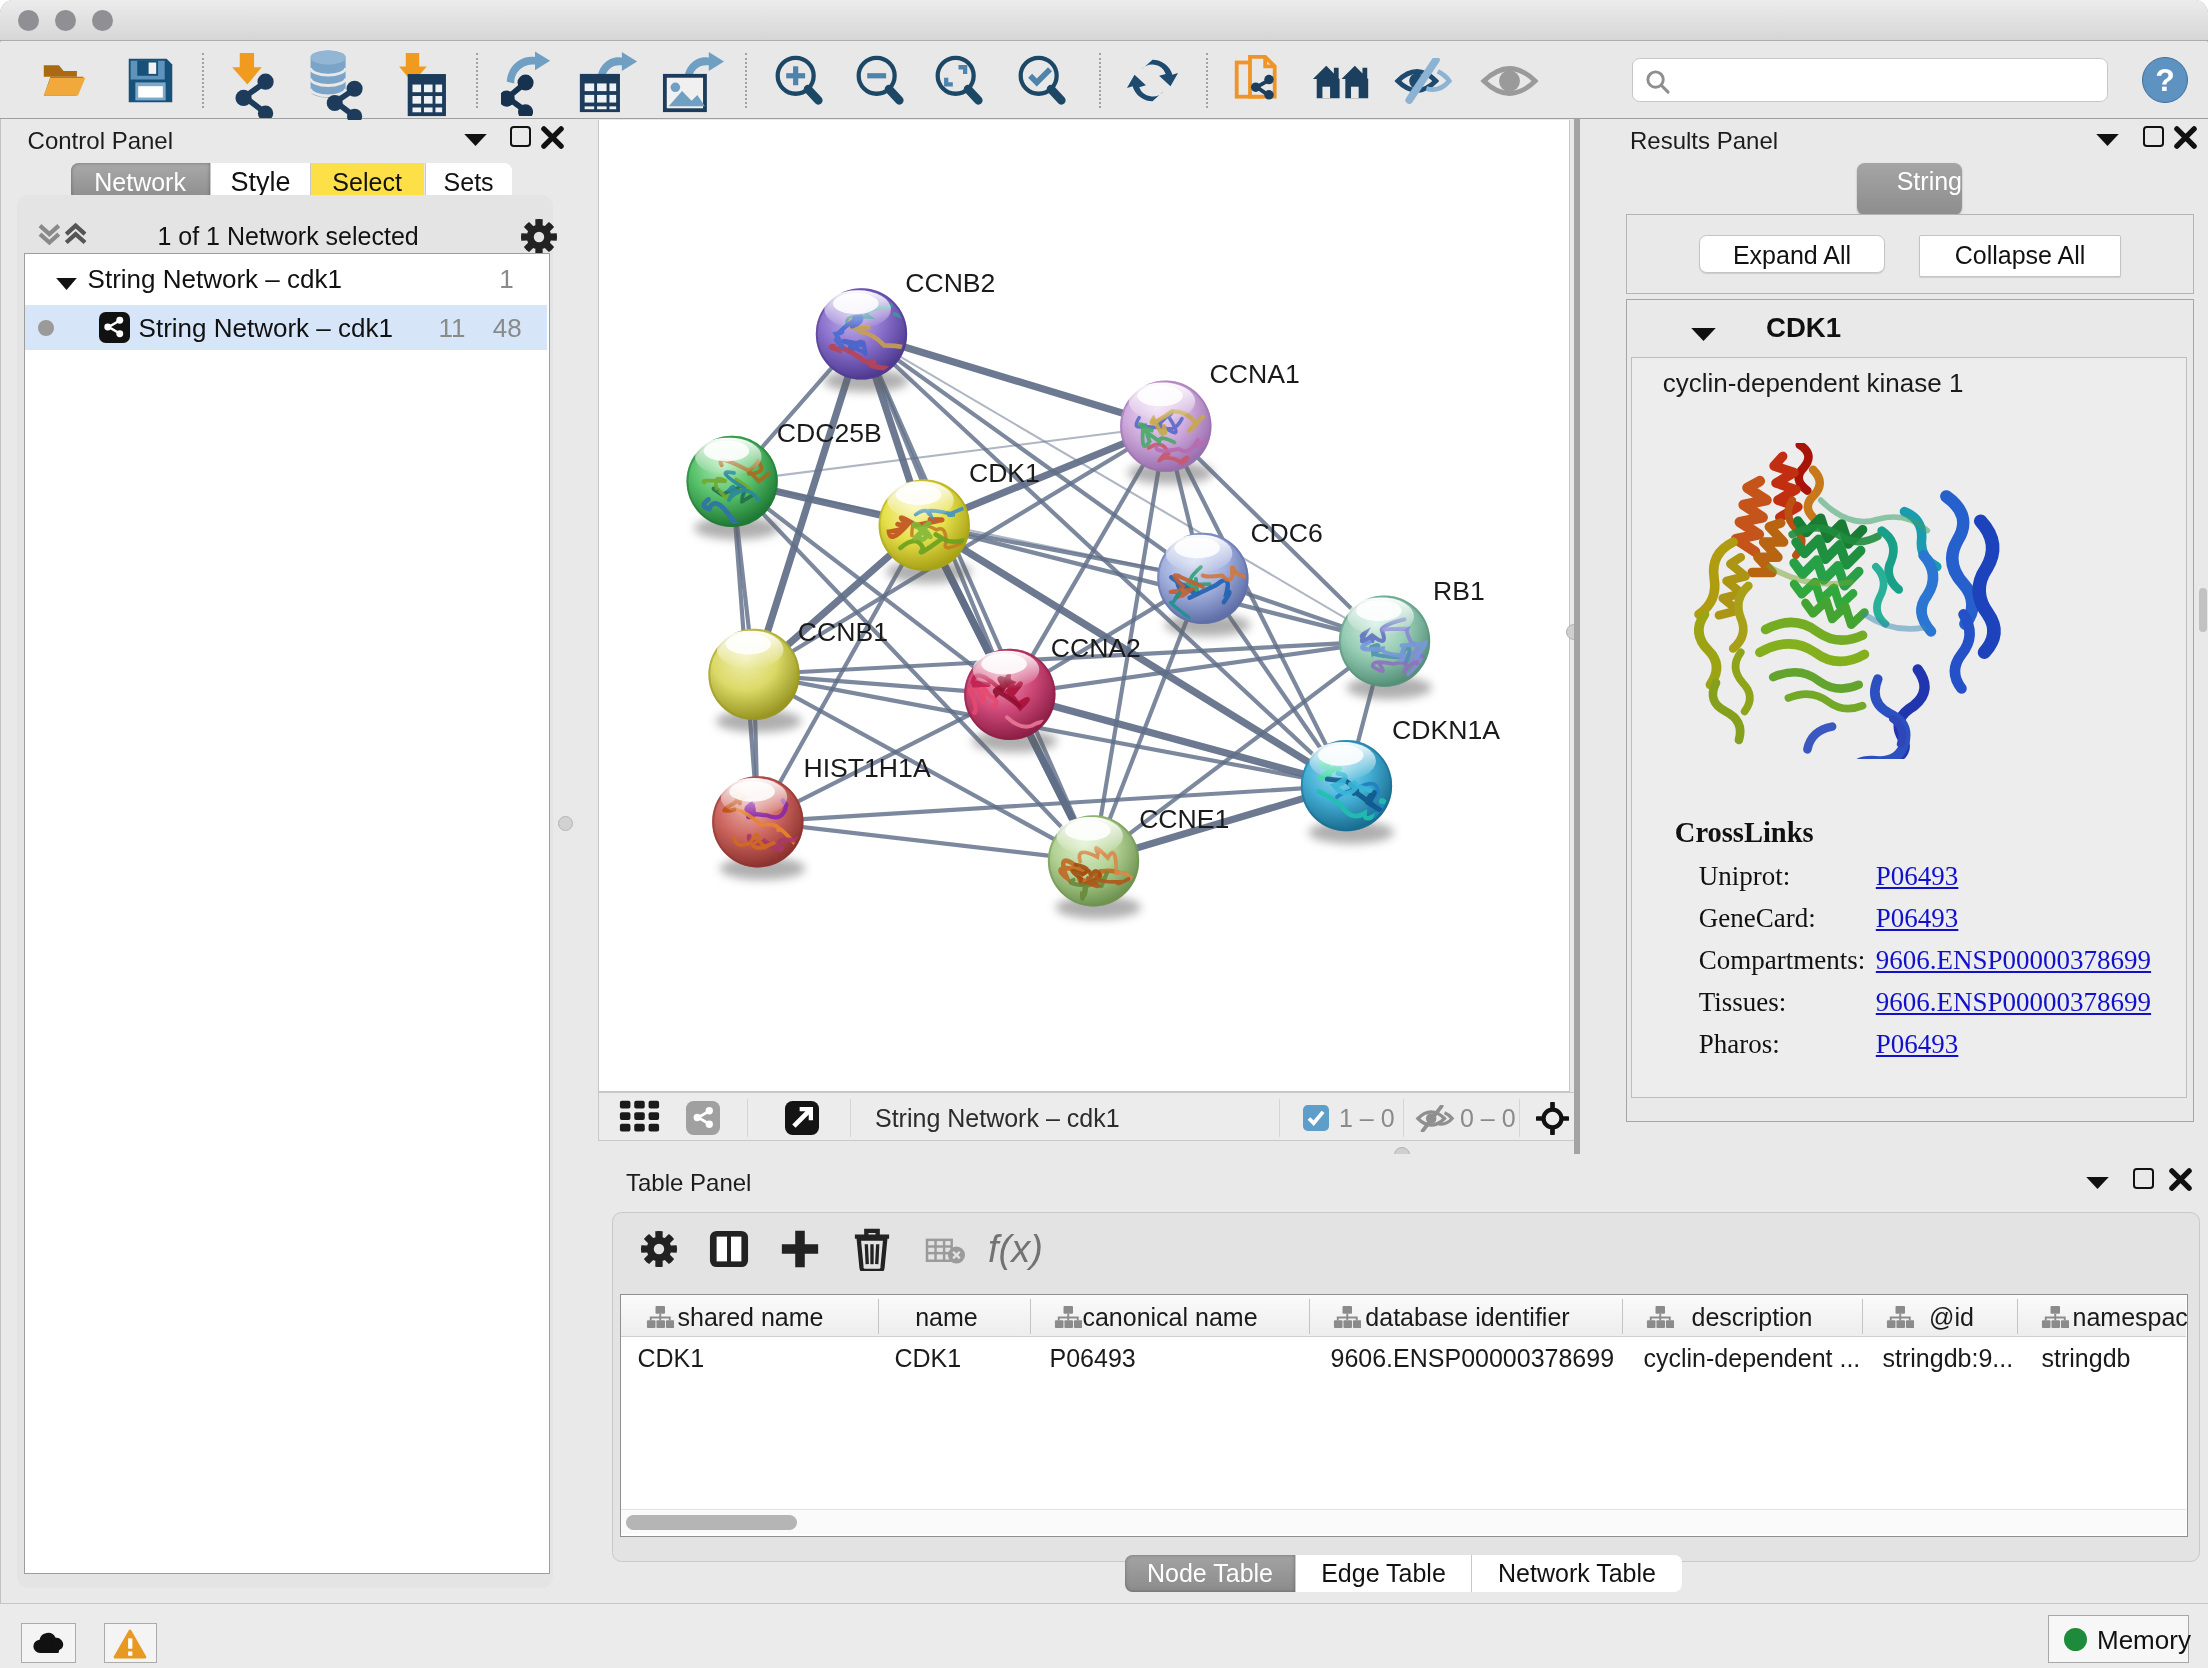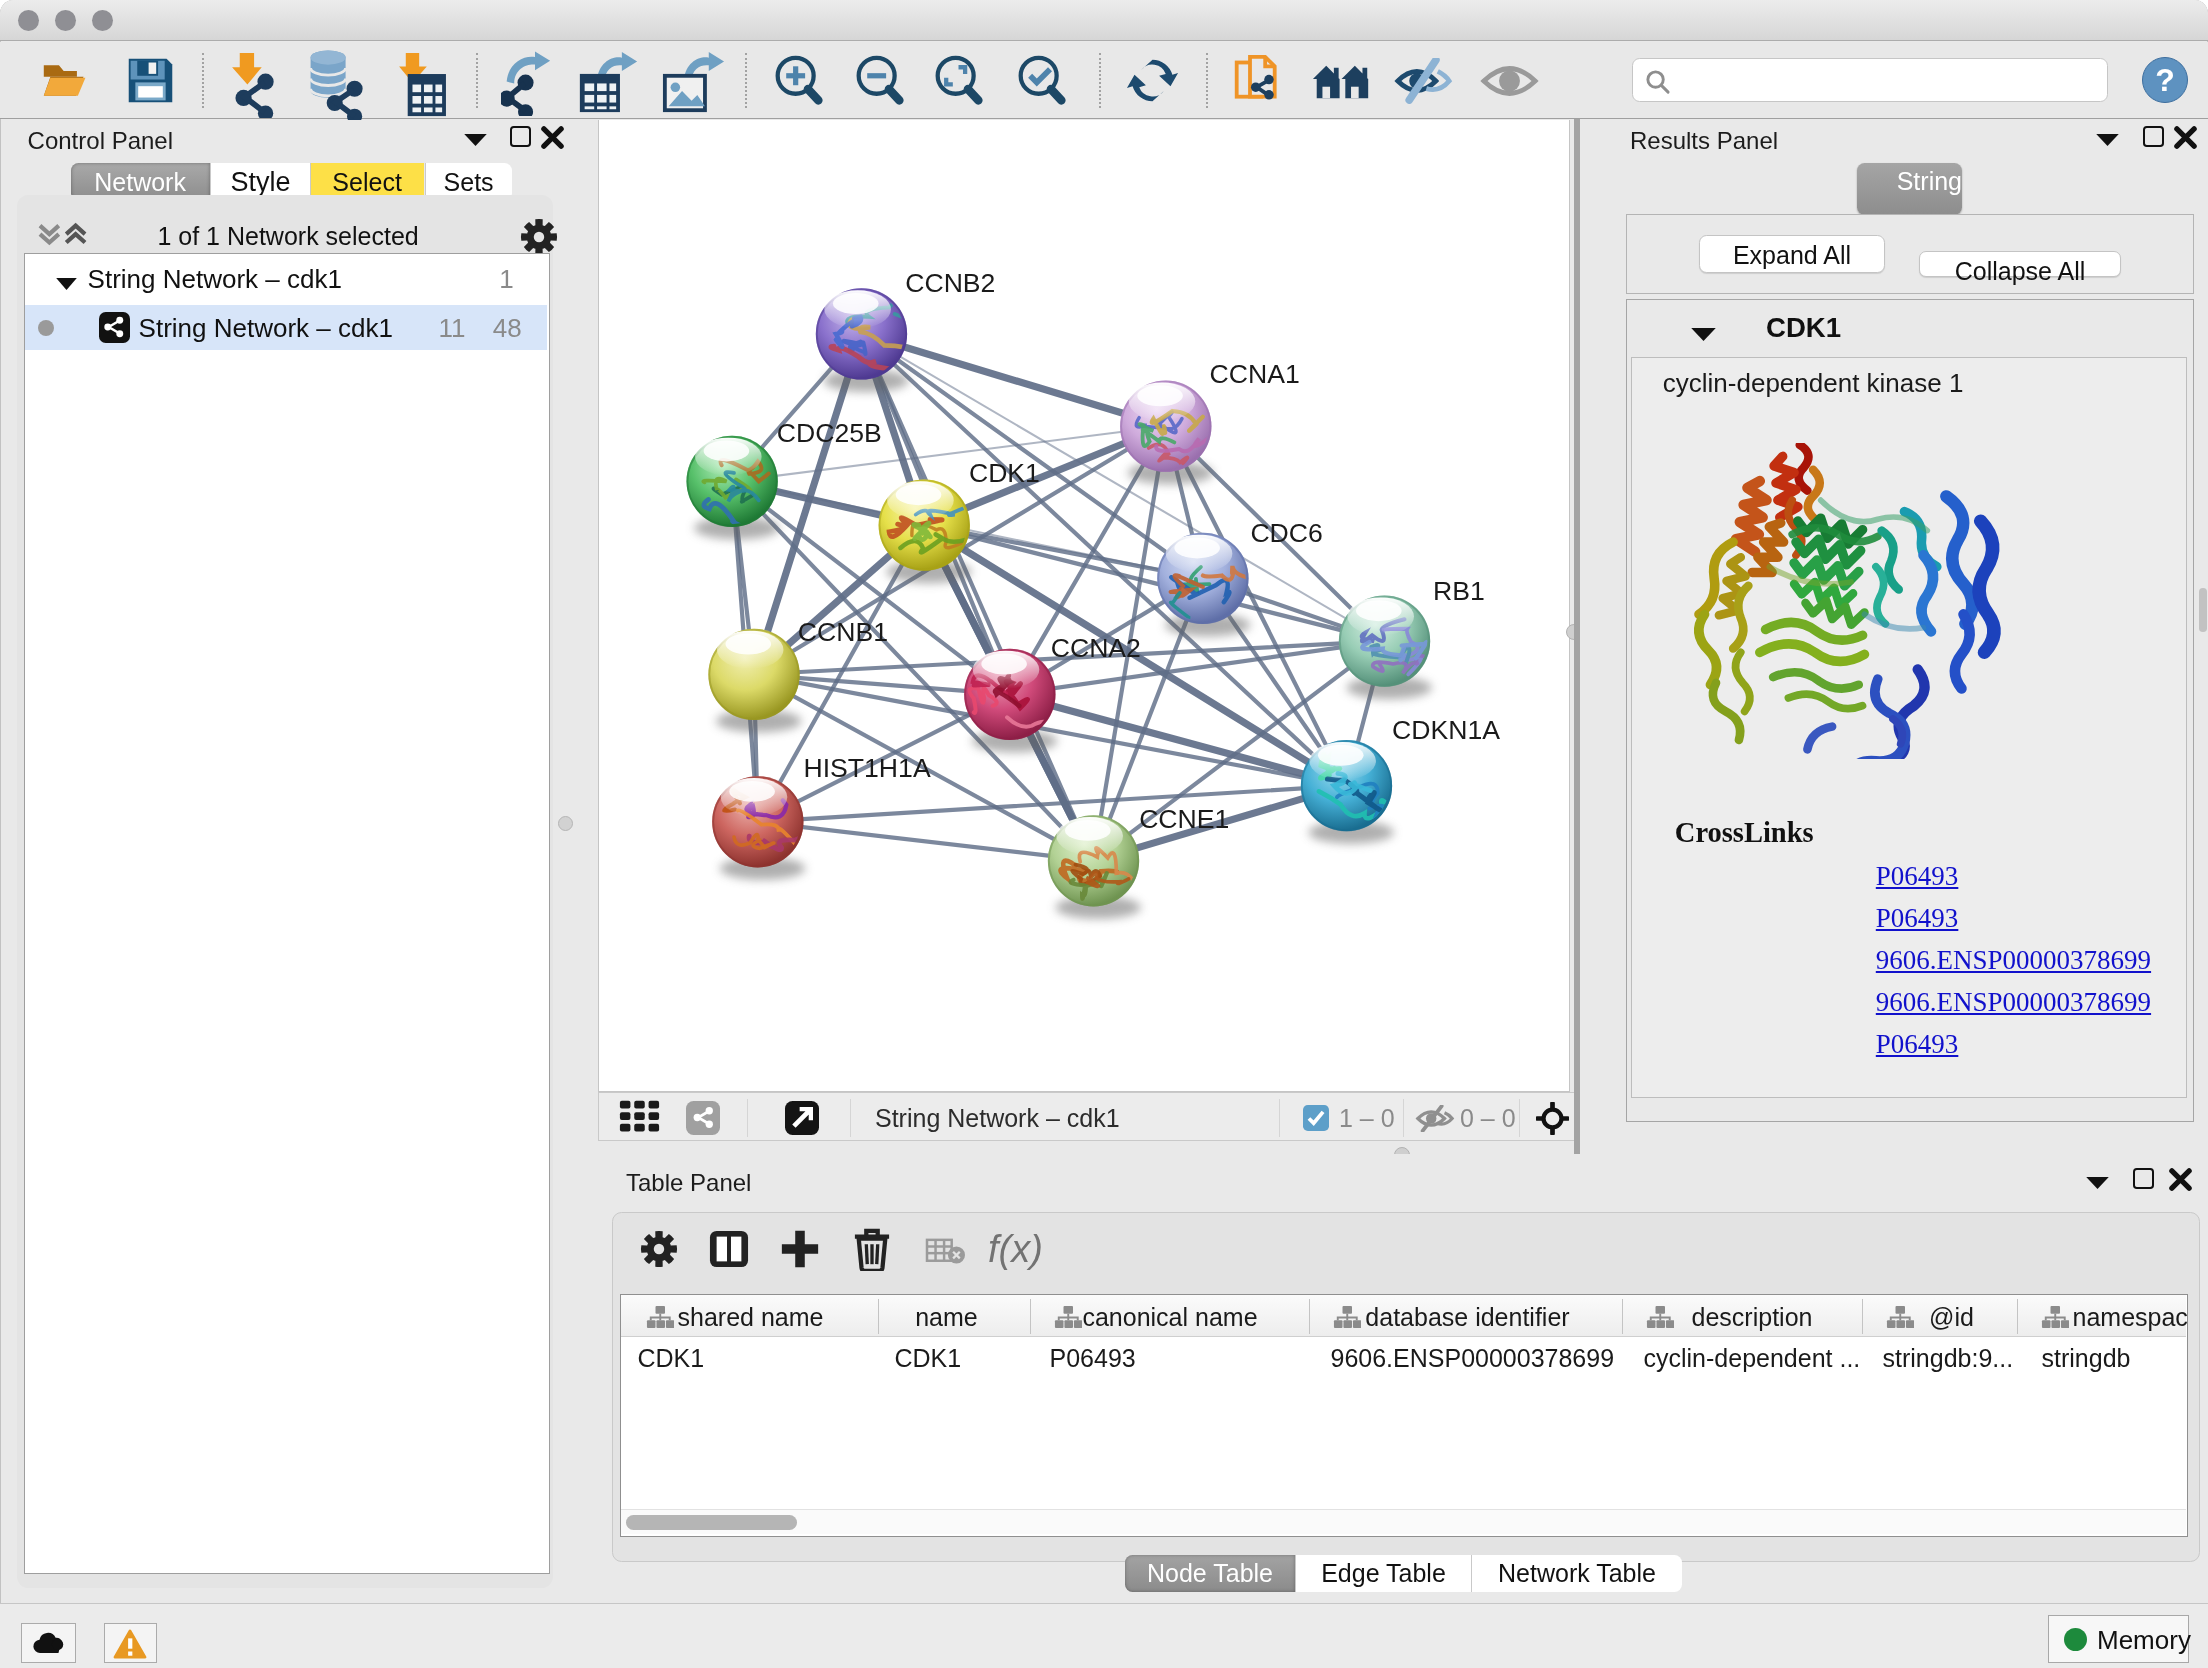--- a/index.html
+++ b/index.html
@@ -652,21 +652,21 @@
       </svg>
   <div class="abs" style="left:563px;top:6.7px;width:21px;height:21px;border:2.9px solid #111;border-radius:3.8px;"></div>
   <svg class="abs" style="left:594px;top:6.7px;" width="23" height="23" viewBox="0 0 24 24">
         <path d="M3 3 L21 21 M21 3 L3 21" stroke="#111" stroke-width="5.5" stroke-linecap="round"></path>
       </svg>
 
   <div class="abs" style="left:277px;top:44px;width:105px;height:52px;background:linear-gradient(#a5a5a5,#8d8d8d);border-radius:7.6px;color:#fff;font-size:25px;text-align:right;line-height:36px;box-shadow:0 1px 1.9px rgba(0,0,0,.3);">String</div>
 
   <div class="abs" style="left:46px;top:95px;width:568px;height:80px;border:1.9px solid #b4b4b4;background:#e9e9e9;">
     <div class="abs" style="left:72px;top:20px;width:186px;height:38px;background:#fff;border:1px solid #c4c4c4;border-radius:7.6px;font-size:25px;color:#111;text-align:center;line-height:38px;box-shadow:0 1px 1px rgba(0,0,0,.12);">Expand All</div>
-    <div class="abs" style="left:292px;top:20px;width:202px;height:26px;background:#fff;border:1px solid #c4c4c4;border-radius:7px;font-size:25px;color:#111;text-align:center;line-height:38px;box-shadow:0 1px 1px rgba(0,0,0,.12);margin-top:16px;">Collapse All</div>
+    <div class="abs" style="left:292px;top:20px;width:202px;height:42px;background:#fff;border:1px solid #c4c4c4;border-radius:2px;font-size:25px;color:#111;text-align:center;line-height:38px;box-shadow:0 1px 1px rgba(0,0,0,.12);">Collapse All</div>
   </div>
 
   <div class="abs" style="left:46px;top:180px;width:568px;height:823px;border:1.9px solid #a5a5a5;background:#e9e9e9;">
     <svg class="abs" style="left:63px;top:26px;" width="27" height="17" viewBox="0 0 28 18">
           <path d="M1 2 h26 l-13 14 z" fill="#111"></path>
         </svg>
     <div class="abs" style="left:139px;top:12.4px;width:143px;font-size:27.6px;font-weight:700;color:#111;">CDK1</div>
 
     <div class="abs" style="left:3.8px;top:57px;width:556px;height:741px;background:#ededed;border:1px solid #bdbdbd;">
       <div class="abs" style="left:31px;top:9.5px;font-size:26px;color:#1a1a1a;">cyclin-dependent kinase 1</div>
@@ -703,20 +703,23 @@
 <path d="M300,180 q14,22 -2,42 q-14,18 0,36" fill="none" stroke="#2450c8" stroke-width="11" stroke-linecap="round" stroke-opacity="1"></path>
 <path d="M252,238 q16,22 -4,38 q-24,14 -12,34 q8,16 -12,24" fill="none" stroke="#2136ae" stroke-width="11" stroke-linecap="round" stroke-opacity="1"></path>
 <path d="M210,248 q-10,24 12,36 q22,10 16,32 q-6,20 -30,18 q-22,-2 -28,14" fill="none" stroke="#2c50c0" stroke-width="10" stroke-linecap="round" stroke-opacity="1"></path>
 <path d="M162,298 q-22,4 -26,24" fill="none" stroke="#3a58c0" stroke-width="9" stroke-linecap="round" stroke-opacity="1"></path>
 <path d="M226,290 q14,10 8,26" fill="none" stroke="#2f46b8" stroke-width="8" stroke-linecap="round" stroke-opacity="1"></path>
 <path d="M150,60 q30,30 60,20 q30,-8 52,12" fill="none" stroke="#3aa06a" stroke-width="6" stroke-linecap="round" stroke-opacity="0.55"></path>
 <path d="M96,130 q40,24 86,16" fill="none" stroke="#76a42c" stroke-width="6" stroke-linecap="round" stroke-opacity="0.5"></path>
 <path d="M196,180 q30,20 62,14" fill="none" stroke="#3a88b0" stroke-width="6" stroke-linecap="round" stroke-opacity="0.5"></path>
 </svg>
       <div class="abs" style="left:43px;top:459px;font-family:'Liberation Serif',serif;font-size:28.5px;font-weight:700;color:#111;">CrossLinks</div>
+      <div style="position:absolute;left:67px;top:497px;font-family:'Liberation Serif',serif;font-size:27px;color:#111;line-height:42px;">
+        Uniprot:<br>GeneCard:<br>Compartments:<br>Tissues:<br>Pharos:
+      </div>
       <div style="position:absolute;left:244px;top:497px;font-family:'Liberation Serif',serif;font-size:27px;color:#1111cc;line-height:42px;text-decoration:underline;">
         P06493<br>P06493<br>9606.ENSP00000378699<br>9606.ENSP00000378699<br>P06493
       </div>
     </div>
   </div>
 </div>
 
 <div id="tpanel" class="abs" style="left:590px;top:1154px;width:1619px;height:449px;background:#e9e9e9;">
   <div class="abs paneltitle" style="left:36px;top:15px;">Table Panel</div>
   <svg class="abs" style="left:1495px;top:21px;" width="25" height="15" viewBox="0 0 26 16">

